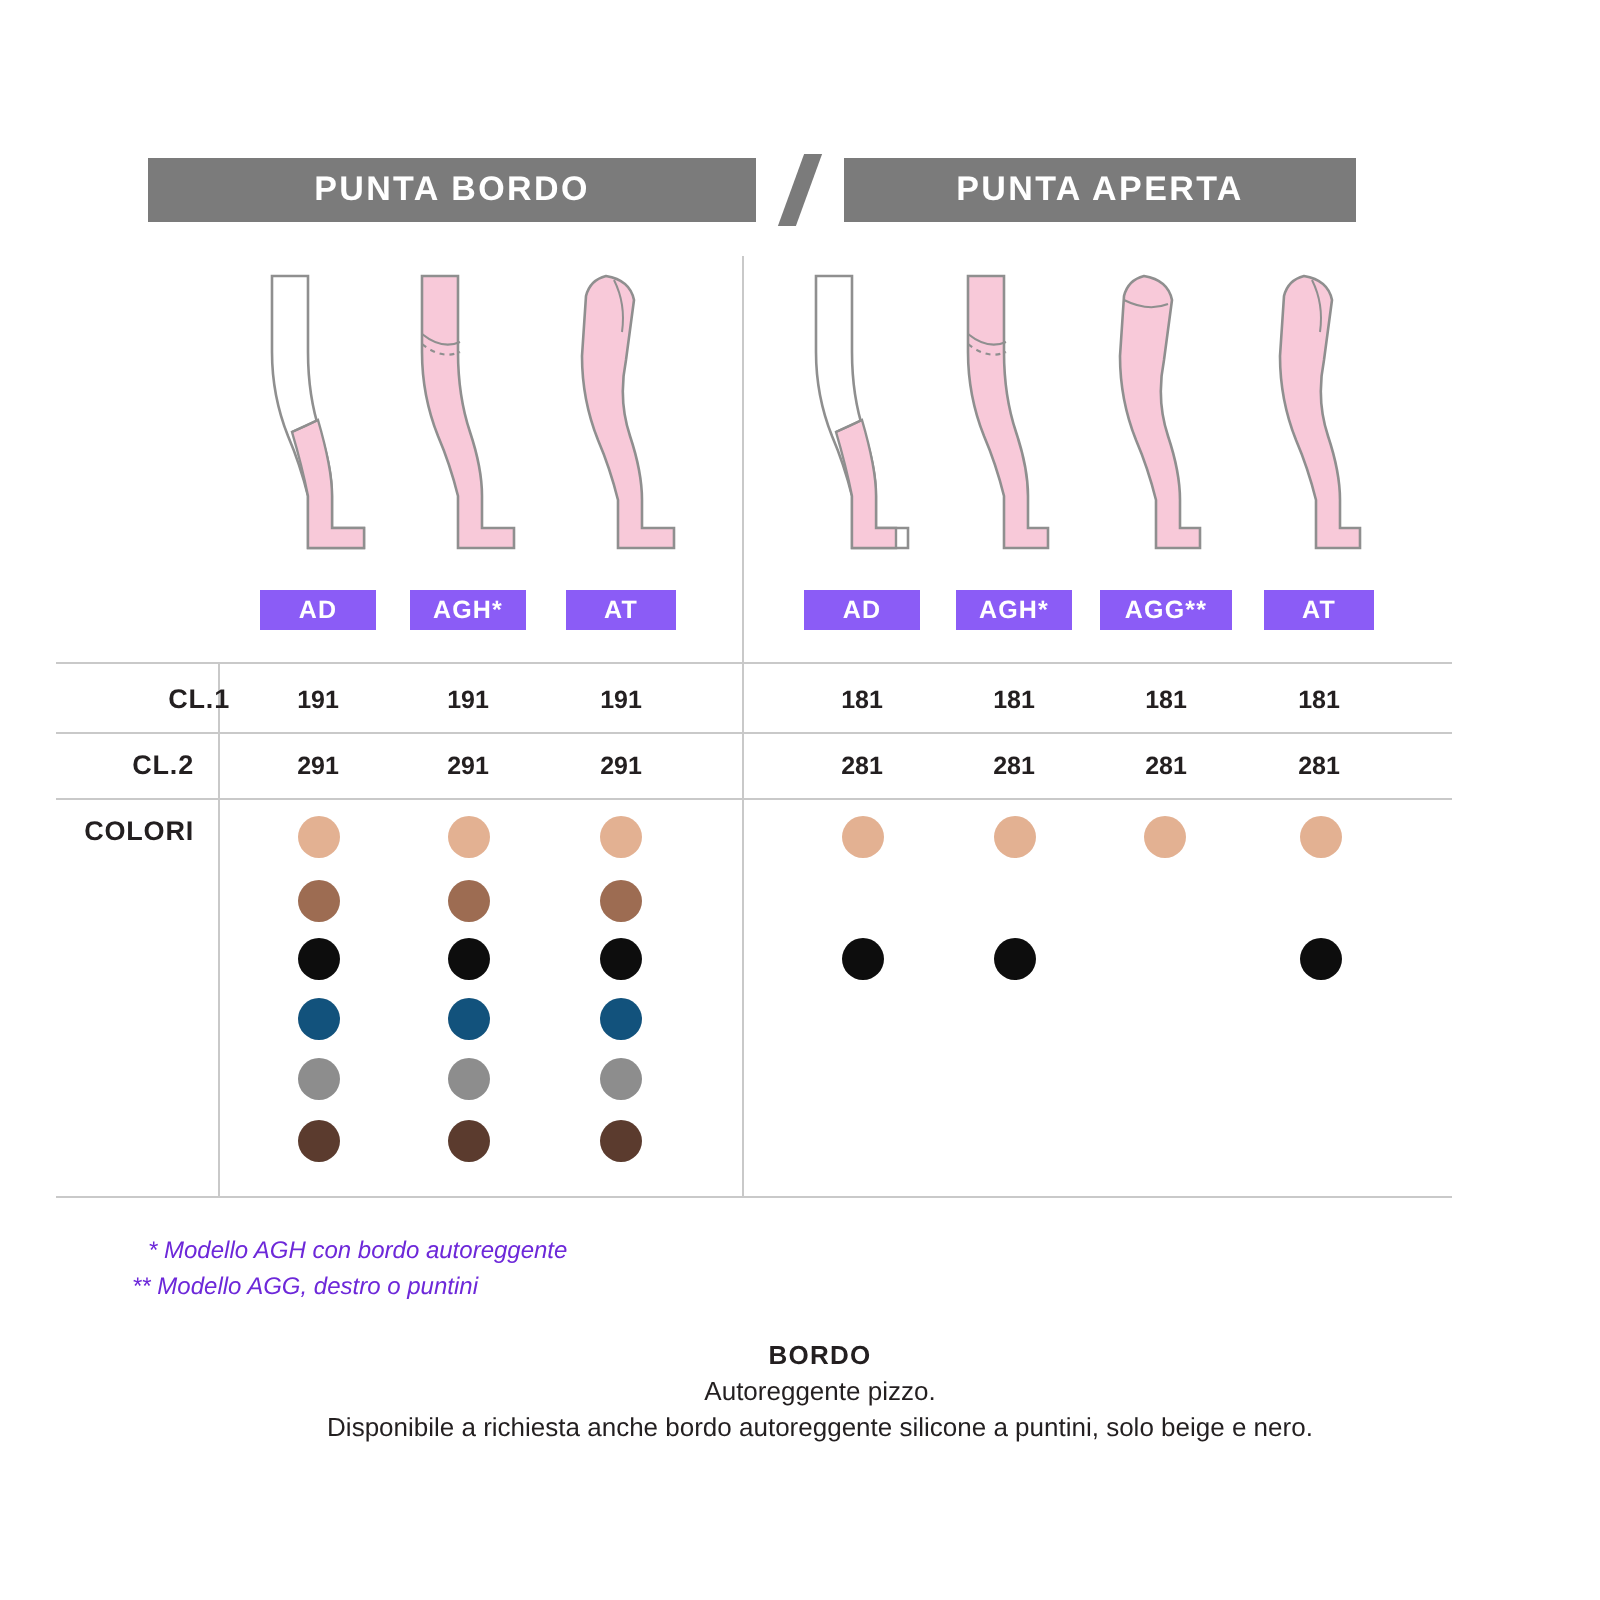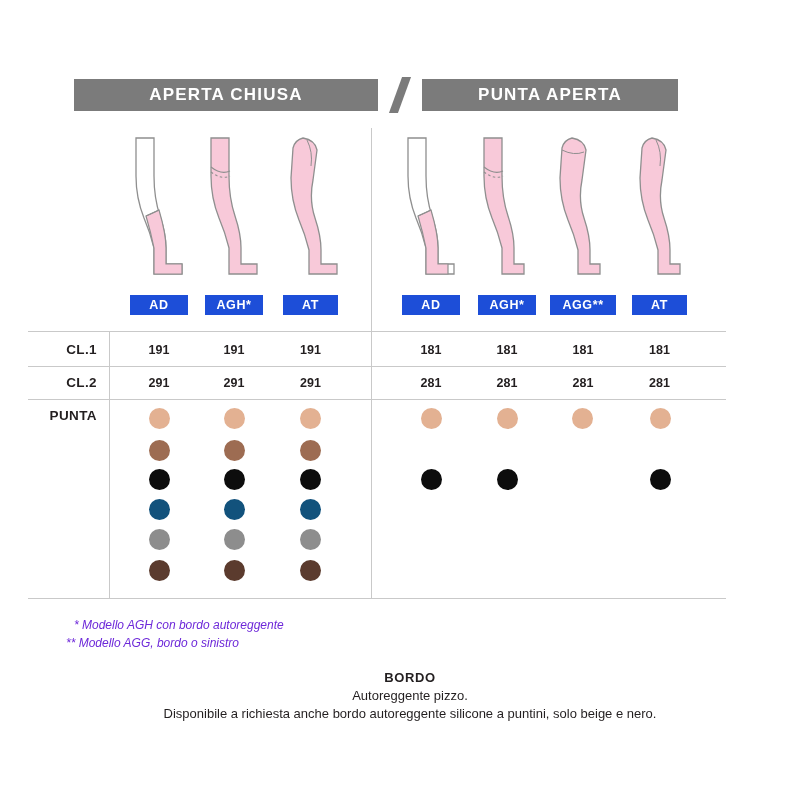--- a/index.html
+++ b/index.html
@@ -80,21 +80,21 @@
     position: absolute;
     width: 74px;
     height: 148px;
   }
   .fig svg { display: block; }
 
   
   .chip {
     position: absolute;
     height: 20px;
-    background: #1d4ed8;
+    background: #8b5cf6;
     color: #ffffff;
     font-size: 12.5px;
     font-weight: bold;
     letter-spacing: .6px;
     display: flex;
     align-items: center;
     justify-content: center;
     font-family: "Liberation Sans", sans-serif;
   }
 
@@ -162,21 +162,21 @@
     font-size: 13px;
     color: #231f20;
   }
 </style>
 </head>
 <body>
 
 <div class="sheet">
 
   <div class="header-row">
-    <div class="hdr hdr-left">APERTA CHIUSA</div>
+    <div class="hdr hdr-left">PUNTA BORDO</div>
     <div class="hdr-gap">
         <div class="slash"></div>
       </div>
     <div class="hdr hdr-right">PUNTA APERTA</div>
   </div>
 
   <div class="mid-divider"></div>
 
   <div class="figures">
 
@@ -241,23 +241,23 @@
   <div class="chip" style="left:478px; top:295px; width:58px;">AGH*</div>
   <div class="chip" style="left:550px; top:295px; width:66px;">AGG**</div>
   <div class="chip" style="left:632px; top:295px; width:55px;">AT</div>
 
   <div class="hline" style="left:28px; top:331px; width:698px;"></div>
   <div class="hline" style="left:28px; top:366px; width:698px;"></div>
   <div class="hline" style="left:28px; top:399px; width:698px;"></div>
   <div class="hline" style="left:28px; top:598px; width:698px;"></div>
   <div class="vline" style="left:109px; top:331px; height:267px;"></div>
 
-  <div class="rowlabel" style="left:29px; top:342px; width:68px;">CL.1</div>
+  <div class="rowlabel" style="left:47px; top:342px; width:68px;">CL.1</div>
   <div class="rowlabel" style="left:29px; top:375px; width:68px;text-align:right;">CL.2</div>
-  <div class="rowlabel" style="left:21px; top:408px; width:76px;">PUNTA</div>
+  <div class="rowlabel" style="left:21px; top:408px; width:76px;">COLORI</div>
 
   <div class="cellval" style="left:130px; top:343px; width:58px;">191</div>
   <div class="cellval" style="left:205px; top:343px; width:58px;">191</div>
   <div class="cellval" style="left:283px; top:343px; width:55px;">191</div>
   <div class="cellval" style="left:402px; top:343px; width:58px;">181</div>
   <div class="cellval" style="left:478px; top:343px; width:58px;">181</div>
   <div class="cellval" style="left:550px; top:343px; width:66px;">181</div>
   <div class="cellval" style="left:632px; top:343px; width:55px;">181</div>
 
   <div class="cellval" style="left:130px; top:376px; width:58px;">291</div>
@@ -290,19 +290,19 @@
       <div class="dot" style="left: 421px; top: 408px; background: rgb(227, 177, 146);"></div>
       <div class="dot" style="left: 421px; top: 469px; background: rgb(13, 13, 13);"></div>
       <div class="dot" style="left: 497px; top: 408px; background: rgb(227, 177, 146);"></div>
       <div class="dot" style="left: 497px; top: 469px; background: rgb(13, 13, 13);"></div>
       <div class="dot" style="left: 572px; top: 408px; background: rgb(227, 177, 146);"></div>
       <div class="dot" style="left: 650px; top: 408px; background: rgb(227, 177, 146);"></div>
       <div class="dot" style="left: 650px; top: 469px; background: rgb(13, 13, 13);"></div>
     </div>
 
   <div class="footnote" style="left:74px; top:618px;">* Modello AGH con bordo autoreggente</div>
-  <div class="footnote" style="left:66px; top:636px;">** Modello AGG, bordo o sinistro</div>
+  <div class="footnote" style="left:66px; top:636px;">** Modello AGG, destro o puntini</div>
 
   <div class="bottom bottom-title" style="top:670px;">BORDO</div>
   <div class="bottom bottom-line" style="top:706px;">Disponibile a richiesta anche bordo autoreggente silicone a puntini, solo beige e nero.</div>
   <div class="bottom bottom-line" style="top:688px;">Autoreggente pizzo.</div>
 
 </div>
 
 </body></html>

